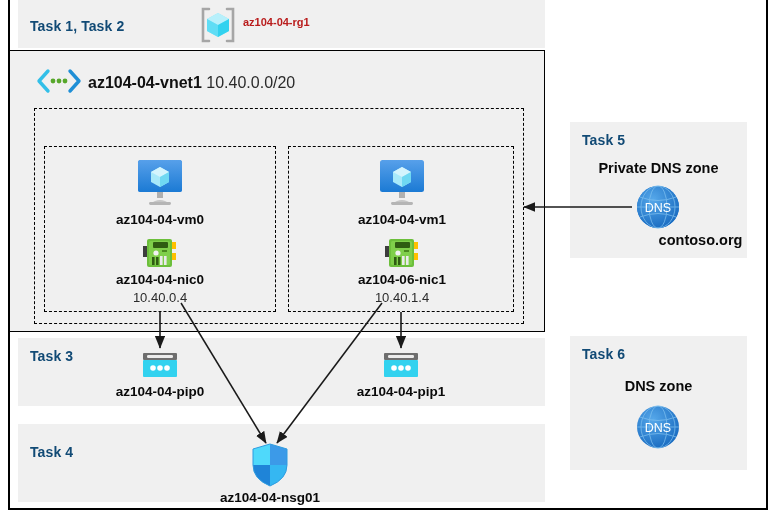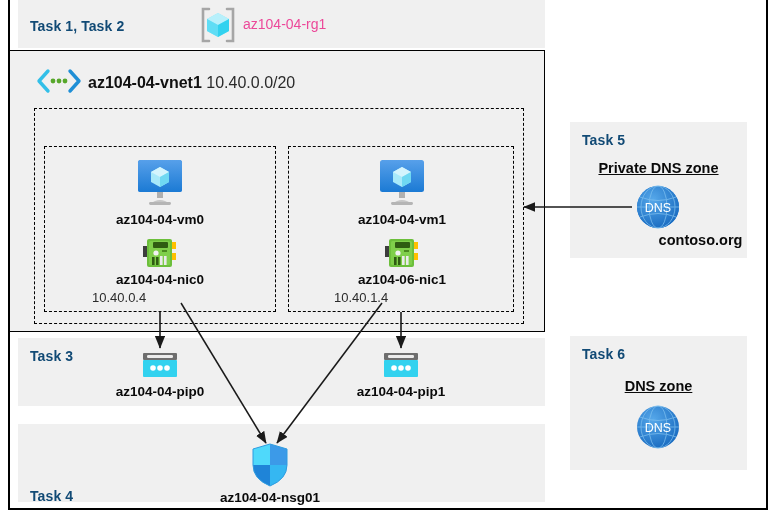--- a/index.html
+++ b/index.html
@@ -64,20 +64,21 @@
     color: #0a0a0a;
     white-space: nowrap;
     text-align: center;
   }
   .res-sub {
     position: absolute;
     font-weight: normal;
     font-size: 13px;
     color: #2b2b2b;
     white-space: nowrap;
+    text-align: center;
   }
   .subnet-title {
     position: absolute;
     font-size: 13.5px;
     white-space: nowrap;
     color: #111;
   }
   .subnet-title b { font-weight: bold; }
   .subnet-title span.cidr { font-weight: normal; color: #2b2b2b; }
 
@@ -87,34 +88,33 @@
     font-size: 16px;
     white-space: nowrap;
     color: #111;
   }
   .vnet-title b { font-weight: bold; }
   .vnet-title span.cidr { font-weight: normal; color: #2b2b2b; }
 
   .rg-title {
     position: absolute;
     left: 243px; top: 16px;
-    font-size: 14px;
-    font-weight: normal;
-    color: #ec4899;
+    font-size: 11px;
+    font-weight: bold;
+    color: #b91c1c;
     white-space: nowrap;
   }
 
   .zone-title {
     position: absolute;
     font-size: 14.5px;
     font-weight: bold;
     color: #0a0a0a;
     white-space: nowrap;
     text-align: center;
-    text-decoration: underline;
   }
 
   
   .icon { position: absolute; }
 
   
   #rg-icon { left: 198px; top: 6px; width: 40px; height: 38px; }
 
   
   #vnet-icon { left: 36px; top: 68px; width: 46px; height: 26px; }
@@ -295,21 +295,21 @@
       <rect x="2" y="2" width="34" height="7" rx="1" fill="#6e6e6e"></rect>
       <rect x="6" y="4" width="26" height="3" rx="1.2" fill="#ececec"></rect>
       <rect x="2" y="9" width="34" height="17" rx="1" fill="#32d2ef"></rect>
       <circle cx="12" cy="17" r="2.8" fill="#ffffff"></circle>
       <circle cx="19" cy="17" r="2.8" fill="#ffffff"></circle>
       <circle cx="26" cy="17" r="2.8" fill="#ffffff"></circle>
     </svg>
   </div>
   <div class="res-name" style="left:333px; top:384px; width:136px;">az104-04-pip1</div>
 
-  <div class="task-label" style="left:30px; top:444px;margin-top:44px;">Task 4</div>
+  <div class="task-label" style="left:30px; top:444px;">Task 4</div>
 
   <div class="icon" id="nsg-icon">
     <svg width="38" height="44" viewBox="0 0 38 44">
       <defs>
         <clipPath id="shieldclip">
           <path d="M19 1 L36 6 L36 22 Q36 36 19 43 Q2 36 2 22 L2 6 Z"></path>
         </clipPath>
       </defs>
       <g clip-path="url(#shieldclip)">
         <rect x="0" y="0" width="19" height="22" fill="#4fd9fb"></rect>

